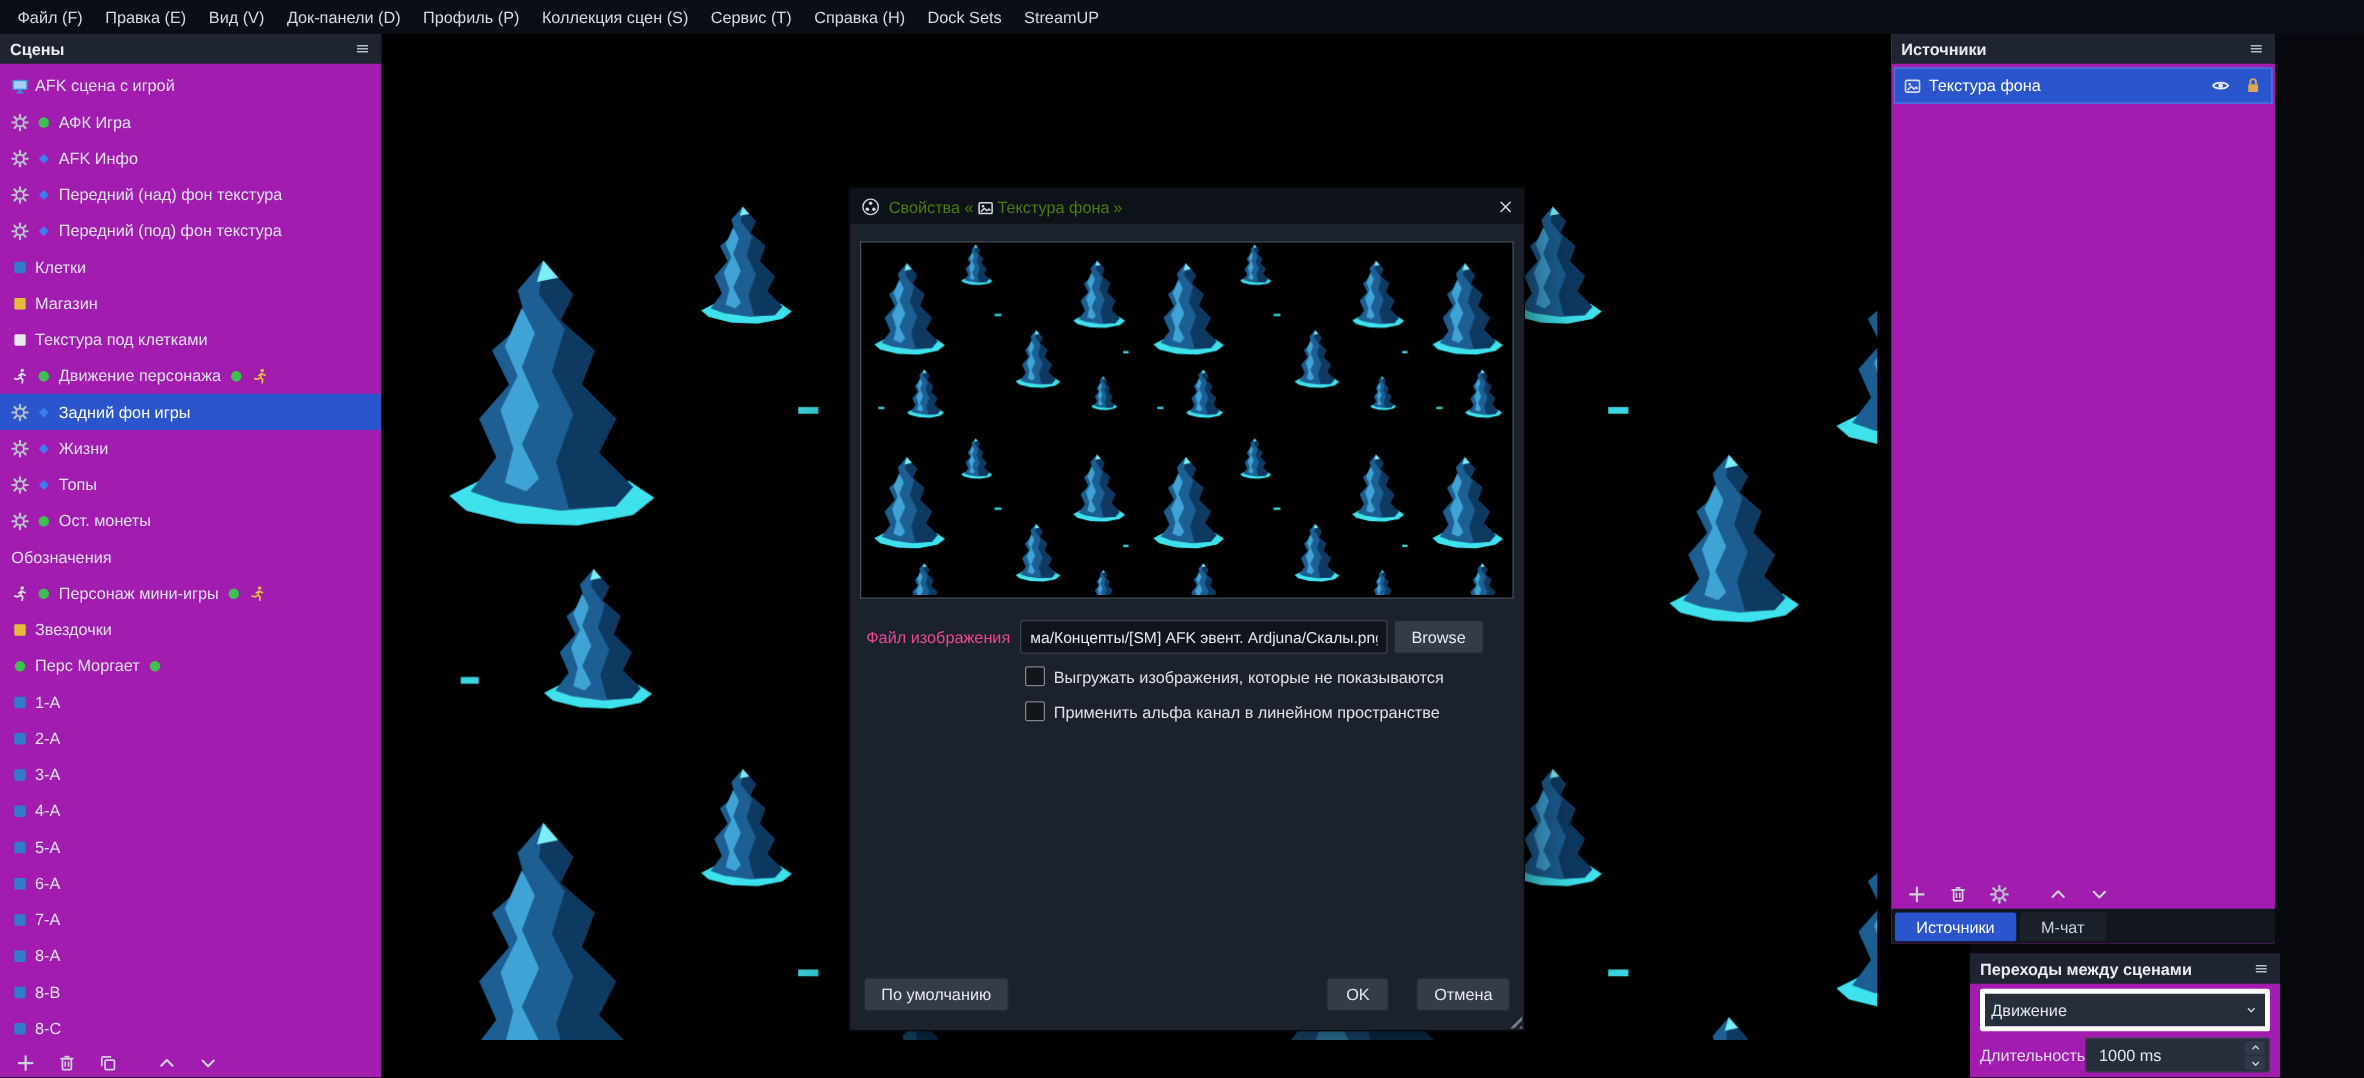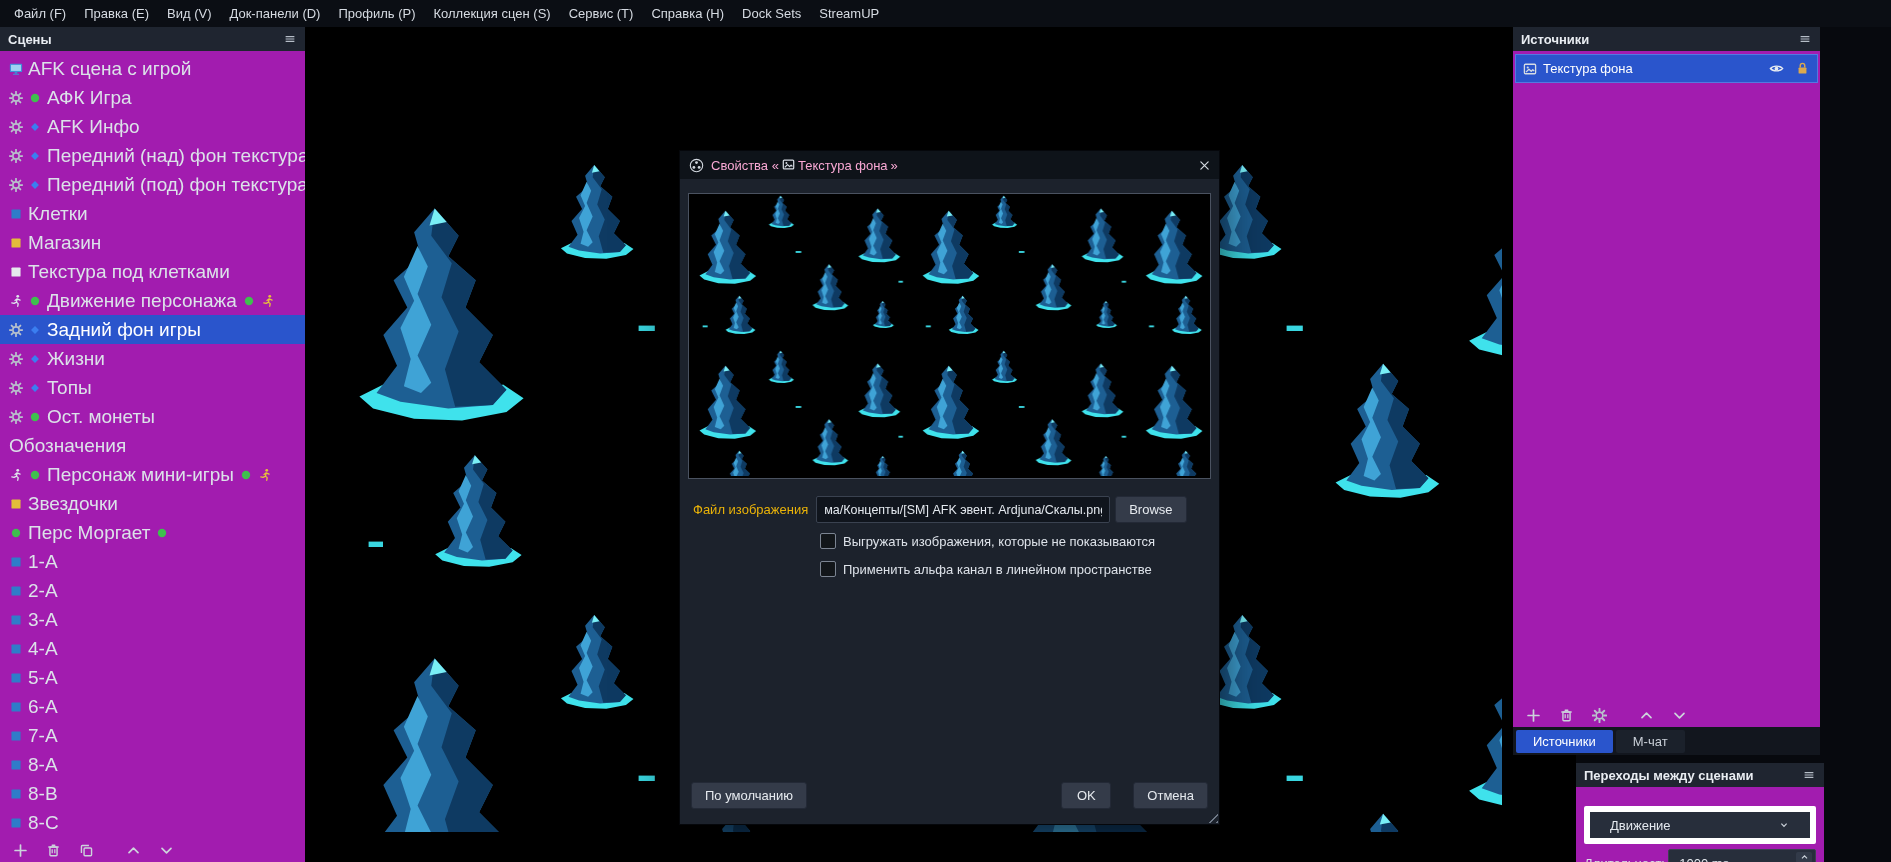--- a/index.html
+++ b/index.html
@@ -22,56 +22,56 @@
   .dock-header{flex:0 0 24px;background:#1f2530;display:flex;align-items:center;padding:0 8px;
                font-size:13px;font-weight:bold;color:#e9edf2}
   .dock-header .ico{margin-left:auto}
   .dock-toolbar{flex:0 0 24px;display:flex;align-items:center;gap:13px;padding:0 10px}
   .tb{width:20px;height:20px;display:flex;align-items:center;justify-content:center;cursor:default}
   #scenes-toolbar .tb:nth-child(4), #sources-toolbar .tb:nth-child(4){margin-left:14px}
 
   .scenes-dock{left:0;top:27px;height:835px;width:305px}
   .scene-list{flex:1 1 auto;overflow:hidden;padding-top:3px}
   .scene-row{height:29px;display:flex;align-items:center;gap:5px;padding:0 9px;
-             font-size:19px;color:#dce2e9;white-space:nowrap}
+             font-size:13px;color:#dce2e9;white-space:nowrap}
   .scene-row.selected{background:#2a55cc;color:#fff}
 
   .sources-dock{left:1513px;top:27px;width:307px;height:728px}
   .source-list{flex:1 1 auto;overflow:hidden;padding:3px 2px 0}
   .source-row{height:27px;display:flex;align-items:center;gap:6px;padding:0 7px;font-size:13px;color:#fff}
   .source-row.selected{background:#2a55cc;border:1px solid #5379e0}
   .src-icons{margin-left:auto;display:flex;gap:11px;align-items:center}
   .dock-tabs{flex:0 0 28px;display:flex;align-items:center;gap:3px;padding:0 3px;background:#12161e}
   .tab{height:23px;line-height:23px;padding:0 17px;font-size:13px;color:#c9cfd7;background:#1b212b;border-radius:2px}
   .tab.active{background:#2a55cc;color:#fff}
 
   .transitions-dock{left:1576px;top:763px;width:248px;height:99px}
-  .combo{margin:19px 8px 0;height:26px;background:#272e3b;border:6px solid #ffffff;border-radius:2px;
-         display:flex;align-items:center;padding:0 20px;font-size:13px;color:#e3e8ee;flex:0 0 auto}
+  .combo{margin:4px 8px 0;height:26px;background:#272e3b;border:4px solid #ffffff;border-radius:2px;
+         display:flex;align-items:center;padding:0 5px;font-size:13px;color:#e3e8ee;flex:0 0 auto}
   .combo .ico{margin-left:auto}
   .duration-row{margin:5px 8px 0;display:flex;align-items:center;flex:0 0 auto}
   .duration-row .lbl{font-size:13px;color:#d9dee5}
   .spinbox{margin-left:auto;width:193px;height:26px;background:#272e3b;border:1px solid #3a4250;border-radius:2px;
            display:flex;align-items:center;padding:0 3px 0 10px;font-size:13px;color:#e3e8ee}
   .spin-ctrl{margin-left:auto;display:flex;flex-direction:column;gap:1px}
   .spin-btn{width:16px;height:11px;display:flex;align-items:center;justify-content:center;background:#323a49;border-radius:2px}
   #transitions-toolbar{margin-top:5px;display:flex;align-items:center;gap:13px;padding:0 10px;flex:0 0 24px}
   #transitions-toolbar .tb:nth-child(3){margin-left:auto}
 
   
   .dialog{position:absolute;left:679px;top:150px;width:539px;height:673px;background:#1c222c;
           border:1px solid #05070b;box-shadow:0 10px 48px rgba(0,0,0,.75);z-index:60}
   .dlg-titlebar{position:absolute;left:0;top:0;right:0;height:28px;background:#0e1319;
                 display:flex;align-items:center;gap:7px;padding:0 9px}
-  .dlg-title{font-size:13px;color:#f9a8d4;display:flex;align-items:flex-start;gap:3px;white-space:nowrap}
+  .dlg-title{font-size:13px;color:#4d7c0f;display:flex;align-items:flex-end;gap:3px;white-space:nowrap}
   .dlg-close{position:absolute;right:4px;top:3px;width:22px;height:22px;display:flex;align-items:center;justify-content:center}
   .preview{position:absolute;left:8px;top:42px;width:521px;height:284px;background:#000;
            border:1px solid #4a5260;overflow:hidden}
   .file-row{position:absolute;left:0;top:345px;width:100%;display:flex;align-items:center;padding:0 13px;box-sizing:border-box}
-  .file-label{font-size:13px;color:#eab308;white-space:nowrap}
+  .file-label{font-size:13px;color:#ec4899;white-space:nowrap}
   .file-input{margin-left:8px;width:294px;height:27px;background:#10151d;border:1px solid #3a4250;border-radius:2px;
               color:#e4e9ef;font-size:12.5px;font-family:"Liberation Sans",sans-serif;padding:0 7px;box-sizing:border-box}
   .btn{height:27px;background:#343b49;border:1px solid #232936;border-radius:3px;color:#e6eaef;
        font-size:13px;font-family:"Liberation Sans",sans-serif;padding:0 13px;white-space:nowrap}
   .browse-btn{margin-left:5px}
   .check-row{position:absolute;left:140px;display:flex;align-items:center;gap:7px;font-size:13px;color:#dde2e9}
   .checkbox{width:14px;height:14px;border:1px solid #7b8492;background:#12161a;border-radius:2px;flex:0 0 auto}
   .dlg-footer{position:absolute;left:0;top:631px;width:100%;display:flex;align-items:center;padding:0 11px;gap:22px;box-sizing:border-box}
   .dlg-footer .spacer{flex:1}
   .resize-grip{position:absolute;right:1px;bottom:1px;width:12px;height:12px;

